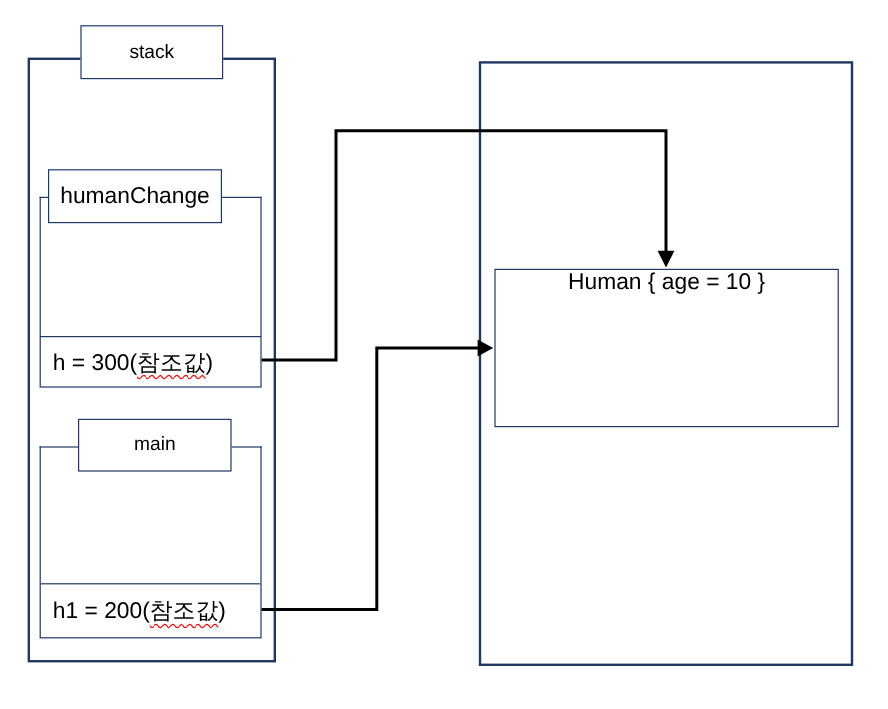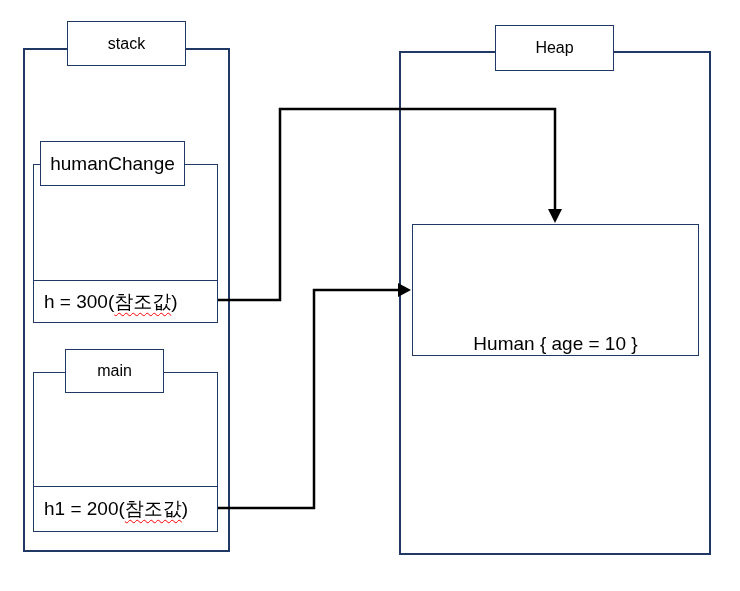--- a/index.html
+++ b/index.html
@@ -25,21 +25,21 @@
     background: #ffffff;
     border: 1.5px solid #1f3864;
     display: flex; align-items: center;
     padding-left: 10px;
     font-size: 19px;
     white-space: pre;
   }
   .object-box {
     background: #ffffff;
     border: 1.5px solid #1f3864;
-    display: flex; align-items: flex-end; justify-content: center;
+    display: flex; align-items: flex-start; justify-content: center;
     font-size: 19px;
     white-space: pre;
   }
   .wavy {
     text-decoration-line: underline;
     text-decoration-style: wavy;
     text-decoration-color: #ff0000;
     text-decoration-thickness: 1px;
     text-underline-offset: 4px;
   }
@@ -60,29 +60,26 @@
     <span><span>h = 300(</span><span class="wavy">참조값</span><span>)</span></span>
   </div>
   <div class="abs label-box" style="left:40px; top:141px; width:145px; height:45px; font-size:19px;">
     <span>humanChange</span>
   </div>
 
   <div class="abs frame" style="left:33px; top:372px; width:185px; height:114px;"></div>
   <div class="abs value-box" style="left:33px; top:486px; width:185px; height:46px;">
     <span><span>h1 = 200(</span><span class="wavy">참조값</span><span>)</span></span>
   </div>
-  <div class="abs label-box" style="left:65px; top:349px; width:99px; height:44px;">
+  <div class="abs label-box" style="left:65px; top:349px; width:128px; height:44px;">
     <span>main</span>
   </div>
 
   <div class="abs label-box" style="left:67px; top:21px; width:119px; height:45px;">
     <span>stack</span>
-  </div>
-  <div class="abs label-box" style="left:495px; top:25px; width:119px; height:46px;">
-    <span>Heap</span>
   </div>
 
   <div class="abs object-box" style="left:412px; top:224px; width:287px; height:132px;">
     <span>Human { age = 10 }</span>
   </div>
 
   <svg class="arrows" width="740" height="591" viewBox="0 0 740 591">
     <g>
       <polyline class="arrow-line" points="218,300 280,300 280,109 555,109 555,211"></polyline>
       <polygon class="arrow-head" points="555,223 548,209 562,209"></polygon>

